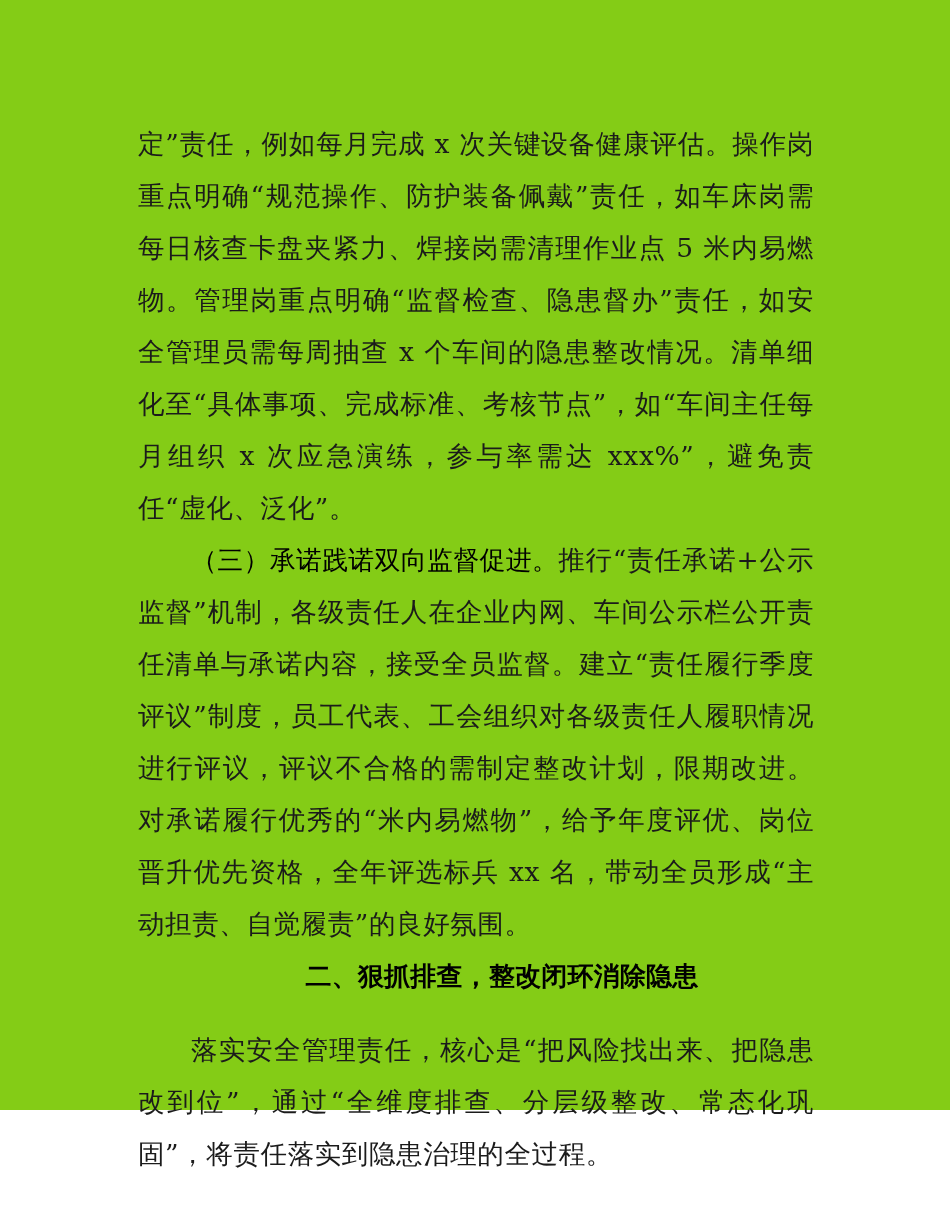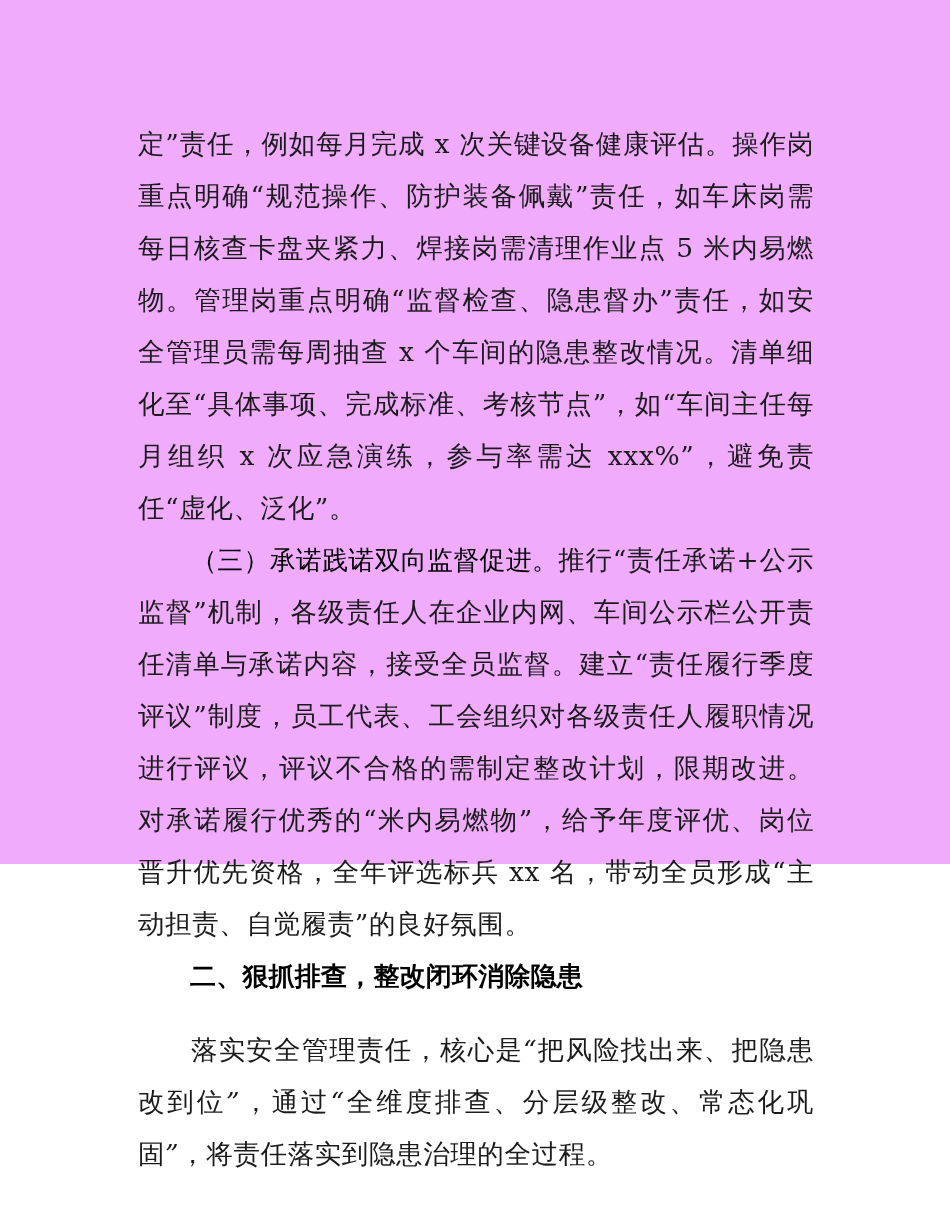--- a/index.html
+++ b/index.html
@@ -14,22 +14,22 @@
     overflow: hidden;
     font-family: "DejaVu Serif", "Liberation Serif", serif;
     color: #1a1a1a;
   }
 
   .page {
     position: absolute;
     left: 0;
     top: 0;
     width: 950px;
-    height: 864px;
-    background: #f0abfc;
+    height: 1110px;
+    background: #84cc16;
   }
 
   .content {
     position: absolute;
     left: 138px;
     top: 118px;
     width: 676px;
   }
 
   
@@ -51,41 +51,42 @@
     text-indent: 2em;
   }
 
   .para + .para {
     margin-top: 0;
   }
 
   
   .gap-para  { margin-top: 18px; }
   .gap-head  { margin-top: 28px; }
-  .gap-after-head { margin-top: 22px; font-style: italic; }
+  .gap-after-head { margin-top: 22px; }
 
   
   .runin-head {
     font-family: "DejaVu Sans", "Liberation Sans", sans-serif;
     font-weight: 700;
     font-size: 26px;
     letter-spacing: 0;
     color: #000000;
   }
 
   
   .section-head {
     font-family: "DejaVu Sans", "Liberation Sans", sans-serif;
     font-weight: 700;
     font-size: 26px;
     line-height: 52px;
     text-indent: 2em;
     color: #000000;
     margin: 0;
     letter-spacing: 0.2px;
+    text-align: center;
   }
 </style>
 </head>
 <body>
 
 <div class="page">
   <div class="content">
 
     <p class="para">定”责任，例如每月完成 x 次关键设备健康评估。操作岗重点明确“规范操作、防护装备佩戴”责任，如车床岗需每日核查卡盘夹紧力、焊接岗需清理作业点 5 米内易燃物。管理岗重点明确“监督检查、隐患督办”责任，如安全管理员需每周抽查 x 个车间的隐患整改情况。清单细化至“具体事项、完成标准、考核节点”，如“车间主任每月组织 x 次应急演练，参与率需达 xxx%”，避免责任“虚化、泛化”。</p>
 

